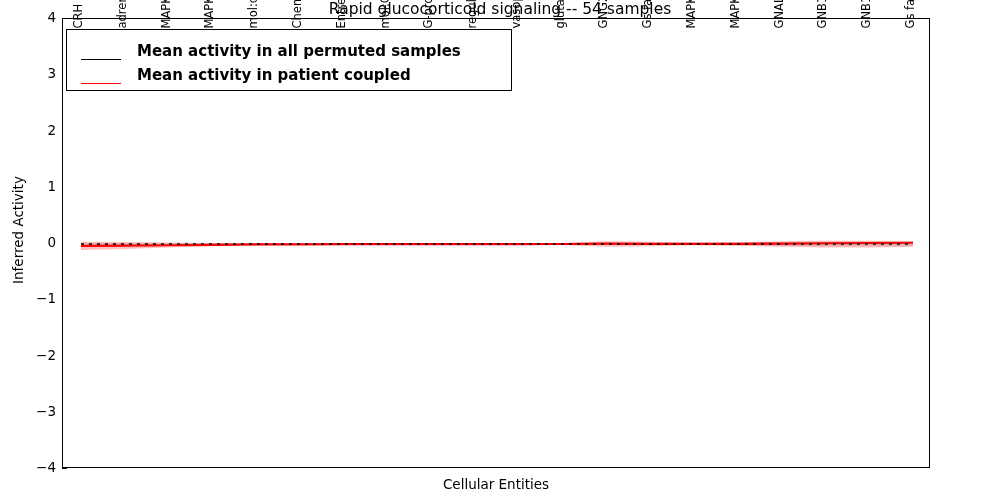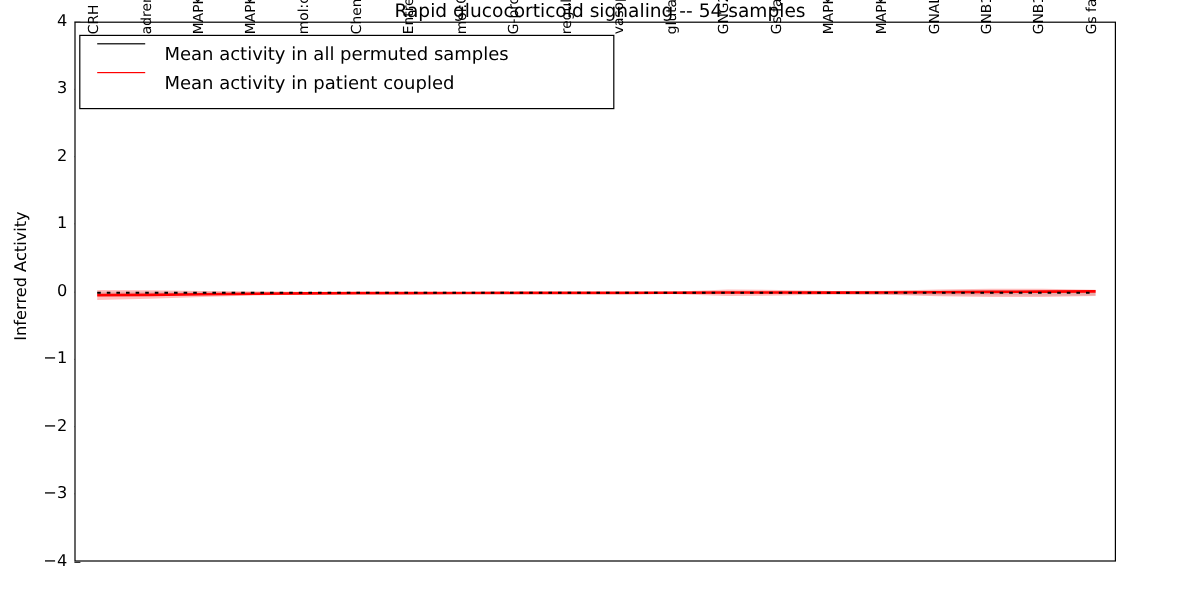--- a/index.html
+++ b/index.html
@@ -130,22 +130,23 @@
     width: 446px;
     height: 62px;
     border: 1.1px solid #000000;
     background: #ffffff;
     box-sizing: border-box;
     padding: 6px 8px 6px 8px;
     z-index: 40;
   }
   .legend-row {
     display: flex;
-    align-items: flex-start;
+    align-items: flex-end;
     height: 24px;
+    font-weight: bold;
   }
   .legend-swatch {
     width: 40px;
     height: 0;
     border-top-width: 1.4px;
     border-top-style: solid;
     margin-left: 6px;
     margin-right: 16px;
     flex: 0 0 auto;
   }
@@ -260,20 +261,21 @@
         <div class="x-tick-label" style="left: 4px; bottom: 0px;">GNB1/GNG2</div>
       </div>
       <div class="x-tick-wrap" style="left: 868.211px;">
         <div class="x-tick-label" style="left: 4px; bottom: 0px;">GNB1</div>
       </div>
       <div class="x-tick-wrap" style="left: 912px;">
         <div class="x-tick-label" style="left: 4px; bottom: 0px;">Gs family/GDP/Gbeta gamma</div>
       </div>
     </div>
 
+  <div id="x-axis-label">Cellular Entities</div>
 
   <div id="legend">
     <div class="legend-row">
       <span class="legend-swatch" style="border-top-color:#000000"></span>
       <span class="legend-text">Mean activity in all permuted samples</span>
     </div>
     <div class="legend-row">
       <span class="legend-swatch" style="border-top-color:#ff0000"></span>
       <span class="legend-text">Mean activity in patient coupled</span>
     </div>

